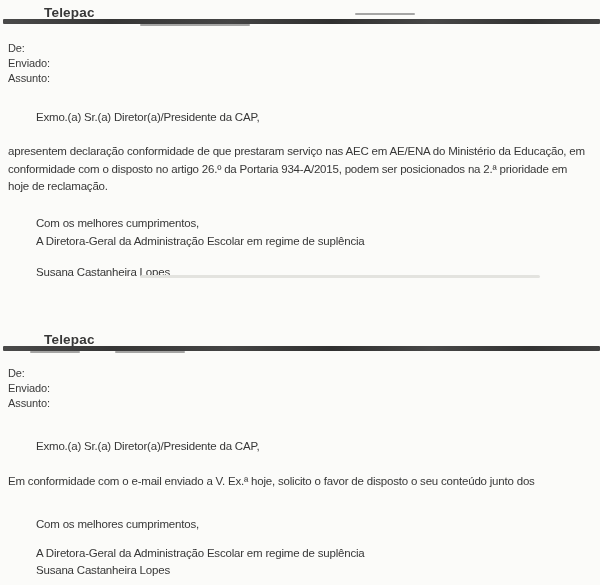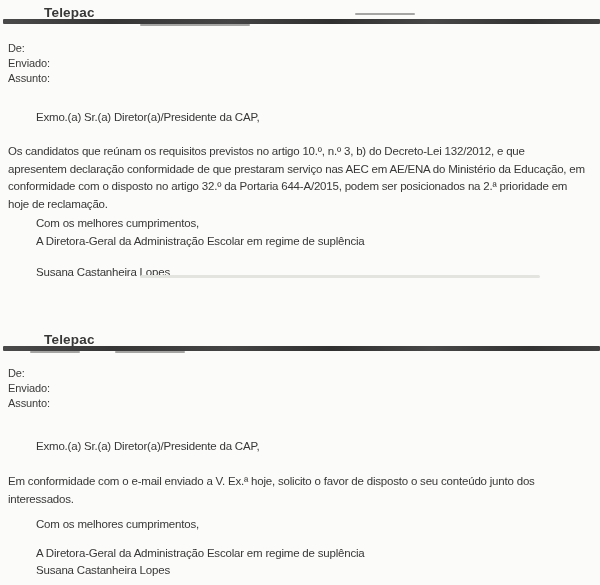--- a/index.html
+++ b/index.html
@@ -81,23 +81,22 @@
     <div class="smudge-dark" style="top:24px;left:140px;width:110px;height:2px"></div>
     <div class="smudge-dark" style="top:13px;left:355px;width:60px;height:2px"></div>
 
     <div class="hdr-label" style="top:42px">De:</div>
     <div class="hdr-label" style="top:57px">Enviado:</div>
     <div class="hdr-label" style="top:72px">Assunto:</div>
 
     <div class="body-text" style="top:111px">Exmo.(a) Sr.(a) Diretor(a)/Presidente da CAP,</div>
 
     <div class="body-block" style="top:143px">
-      <div>Os candidatos que reúnam os requisitos previstos no artigo 10.º, n.º 3, b) do Decreto-Lei 132/2012, e que</div>
       <div>apresentem declaração conformidade de que prestaram serviço nas AEC em AE/ENA do Ministério da Educação, em</div>
-      <div>conformidade com o disposto no artigo 32.º da Portaria 644-A/2015, podem ser posicionados na 2.ª prioridade em</div>
+      <div>conformidade com o disposto no artigo 26.º da Portaria 934-A/2015, podem ser posicionados na 2.ª prioridade em</div>
       <div>hoje de reclamação.</div>
     </div>
 
     <div class="body-text" style="top:217px">Com os melhores cumprimentos,</div>
     <div class="body-text" style="top:235px">A Diretora-Geral da Administração Escolar em regime de suplência</div>
     <div class="body-text" style="top:266px">Susana Castanheira Lopes</div>
     <div class="smudge" style="top:275px;left:140px;width:400px;height:3px"></div>
   </div>
 
   <div>
@@ -107,21 +106,20 @@
     <div class="smudge-dark" style="top:351px;left:115px;width:70px;height:2px"></div>
 
     <div class="hdr-label" style="top:367px">De:</div>
     <div class="hdr-label" style="top:382px">Enviado:</div>
     <div class="hdr-label" style="top:397px">Assunto:</div>
 
     <div class="body-text" style="top:440px">Exmo.(a) Sr.(a) Diretor(a)/Presidente da CAP,</div>
 
     <div class="body-block" style="top:473px">
       <div>Em conformidade com o e-mail enviado a V. Ex.ª hoje, solicito o favor de disposto o seu conteúdo junto dos</div>
-      <div>interessados.</div>
     </div>
 
     <div class="body-text" style="top:518px">Com os melhores cumprimentos,</div>
     <div class="body-text" style="top:547px">A Diretora-Geral da Administração Escolar em regime de suplência</div>
     <div class="body-text" style="top:564px">Susana Castanheira Lopes</div>
   </div>
 
 </div>
 
 </body></html>

